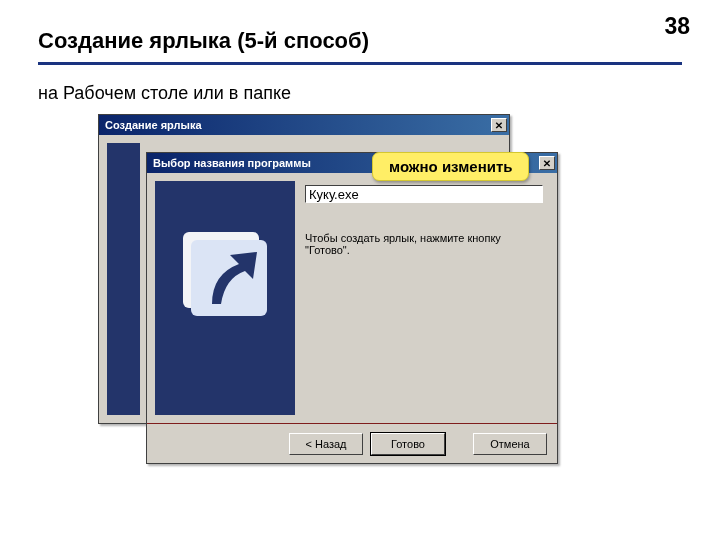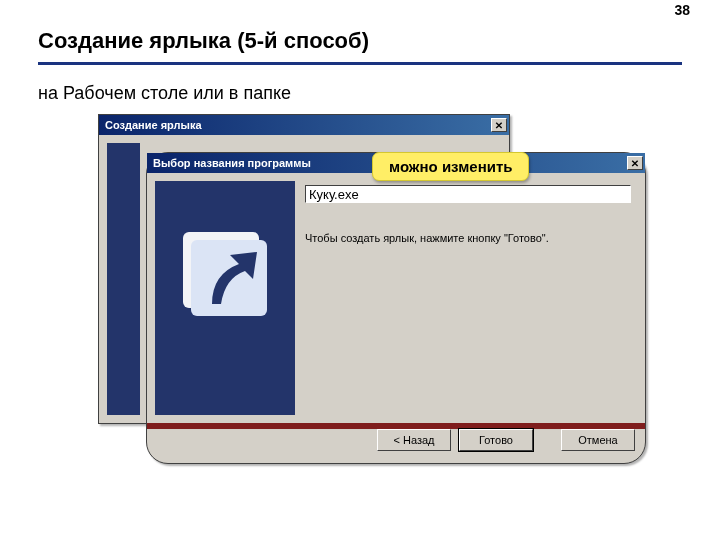--- a/index.html
+++ b/index.html
@@ -6,23 +6,23 @@
   body {
     width: 720px;
     height: 540px;
     background: #ffffff;
     font-family: Arial, sans-serif;
     position: relative;
     overflow: hidden;
   }
   .page-number {
     position: absolute;
-    top: 2px;
+    top: 13px;
     right: 30px;
-    font-size: 14px;
+    font-size: 23px;
     font-weight: bold;
     color: #000;
   }
   .page-title {
     font-size: 22px;
     font-weight: bold;
     color: #000;
     padding: 28px 0 4px 38px;
   }
   .title-underline {
@@ -63,23 +63,22 @@
   }
   .dialog.back {
     left: 98px;
     top: 2px;
     width: 412px;
     height: 310px;
   }
   .dialog.front {
     left: 146px;
     top: 40px;
-    width: 500px;
+    width: 412px;
     height: 312px;
-    border-radius: 22px;
   }
   .titlebar {
     background: linear-gradient(to right, #0a246a, #3a6ea5);
     color: #fff;
     height: 20px;
     display: flex;
     align-items: center;
     justify-content: space-between;
     padding: 0 2px 0 6px;
     font-size: 11px;
@@ -143,23 +142,23 @@
     font-size: 13px;
     padding: 1px 3px;
     font-family: Tahoma, Arial, sans-serif;
   }
   .instruction {
     margin-top: 29px;
     font-size: 11px;
   }
   .button-bar {
     height: 40px;
-    border-top: 6px solid #7f1d1d;
-    display: flex;
-    align-items: flex-start;
+    border-top: 1px solid #7f1d1d;
+    display: flex;
+    align-items: center;
     justify-content: flex-end;
     padding: 0 10px;
     gap: 8px;
   }
   .win-button {
     width: 74px;
     height: 22px;
     background: #d4d0c8;
     border-top: 1px solid #fff;
     border-left: 1px solid #fff;

